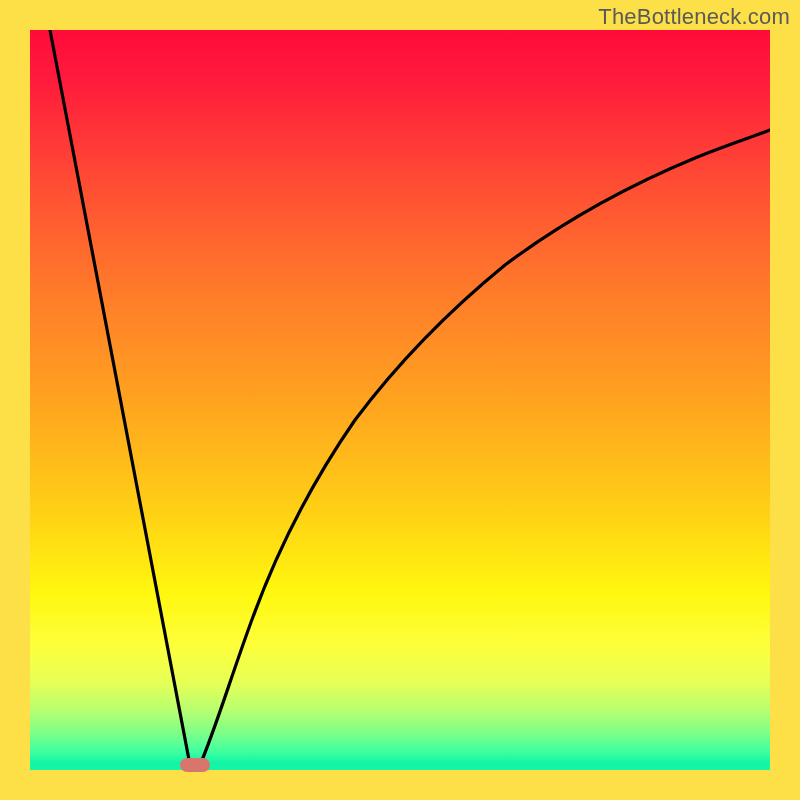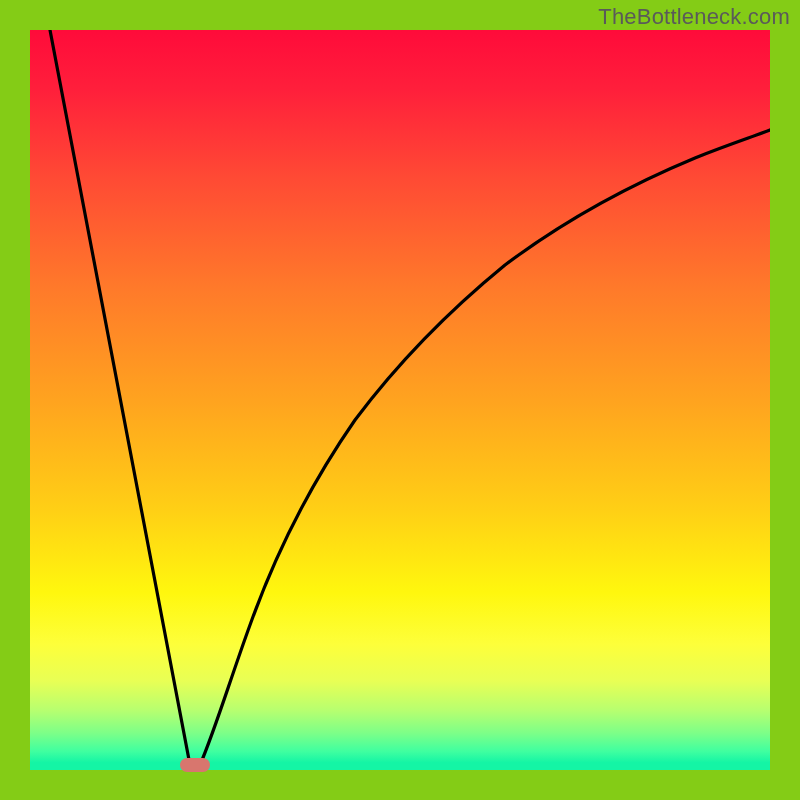--- a/index.html
+++ b/index.html
@@ -9,21 +9,21 @@
     height: 800px;
     background: #000;
     overflow: hidden;
   }
   .frame {
     position: absolute;
     left: 0;
     top: 0;
     width: 800px;
     height: 800px;
-    background: #84cc16;
+    background: #fde047;
   }
   .plot-area {
     position: absolute;
     left: 30px;
     top: 30px;
     width: 740px;
     height: 740px;
     background: linear-gradient(to bottom,
       #ff0b3a 0%,
       #ff1f3b 8%,

